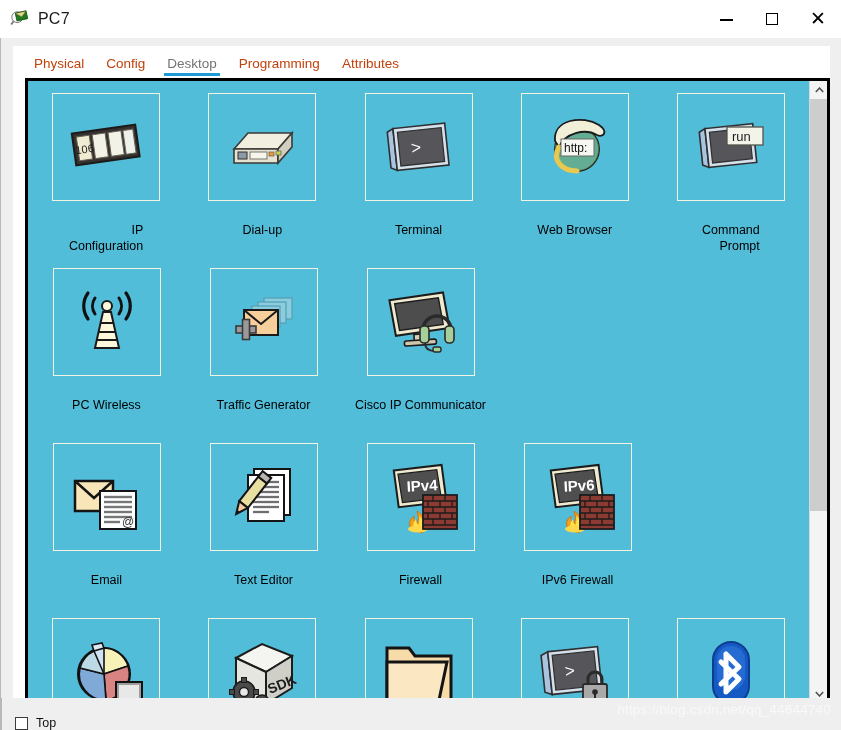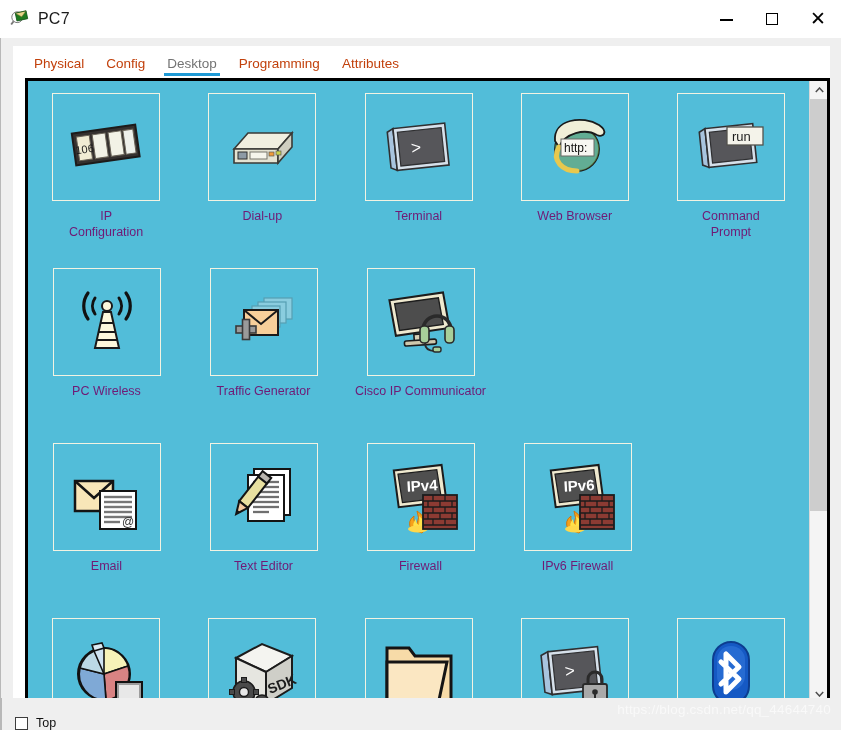--- a/index.html
+++ b/index.html
@@ -93,22 +93,22 @@
     cursor:default;
   }
   .cell .thumb{
     width:108px;height:108px;
     border:1px solid #f3f3e2;
     box-sizing:border-box;
     position:relative;
     display:flex;align-items:center;justify-content:center;
   }
   .cell .label{
-    margin-top:7px;
-    font-size:12.5px;color:#701a75;text-align:center;line-height:16px;
+    margin-top:21px;
+    font-size:12.5px;color:#000000;text-align:right;line-height:16px;
     max-width:150px;
   }
   .ico{width:80px;height:80px;display:block;}
 
   
   .vscroll{
     position:absolute;right:0;top:0;width:18px;bottom:0;
     background:#f4f4f4;
     border-left:1px solid #d8d8d8;
     box-sizing:border-box;

